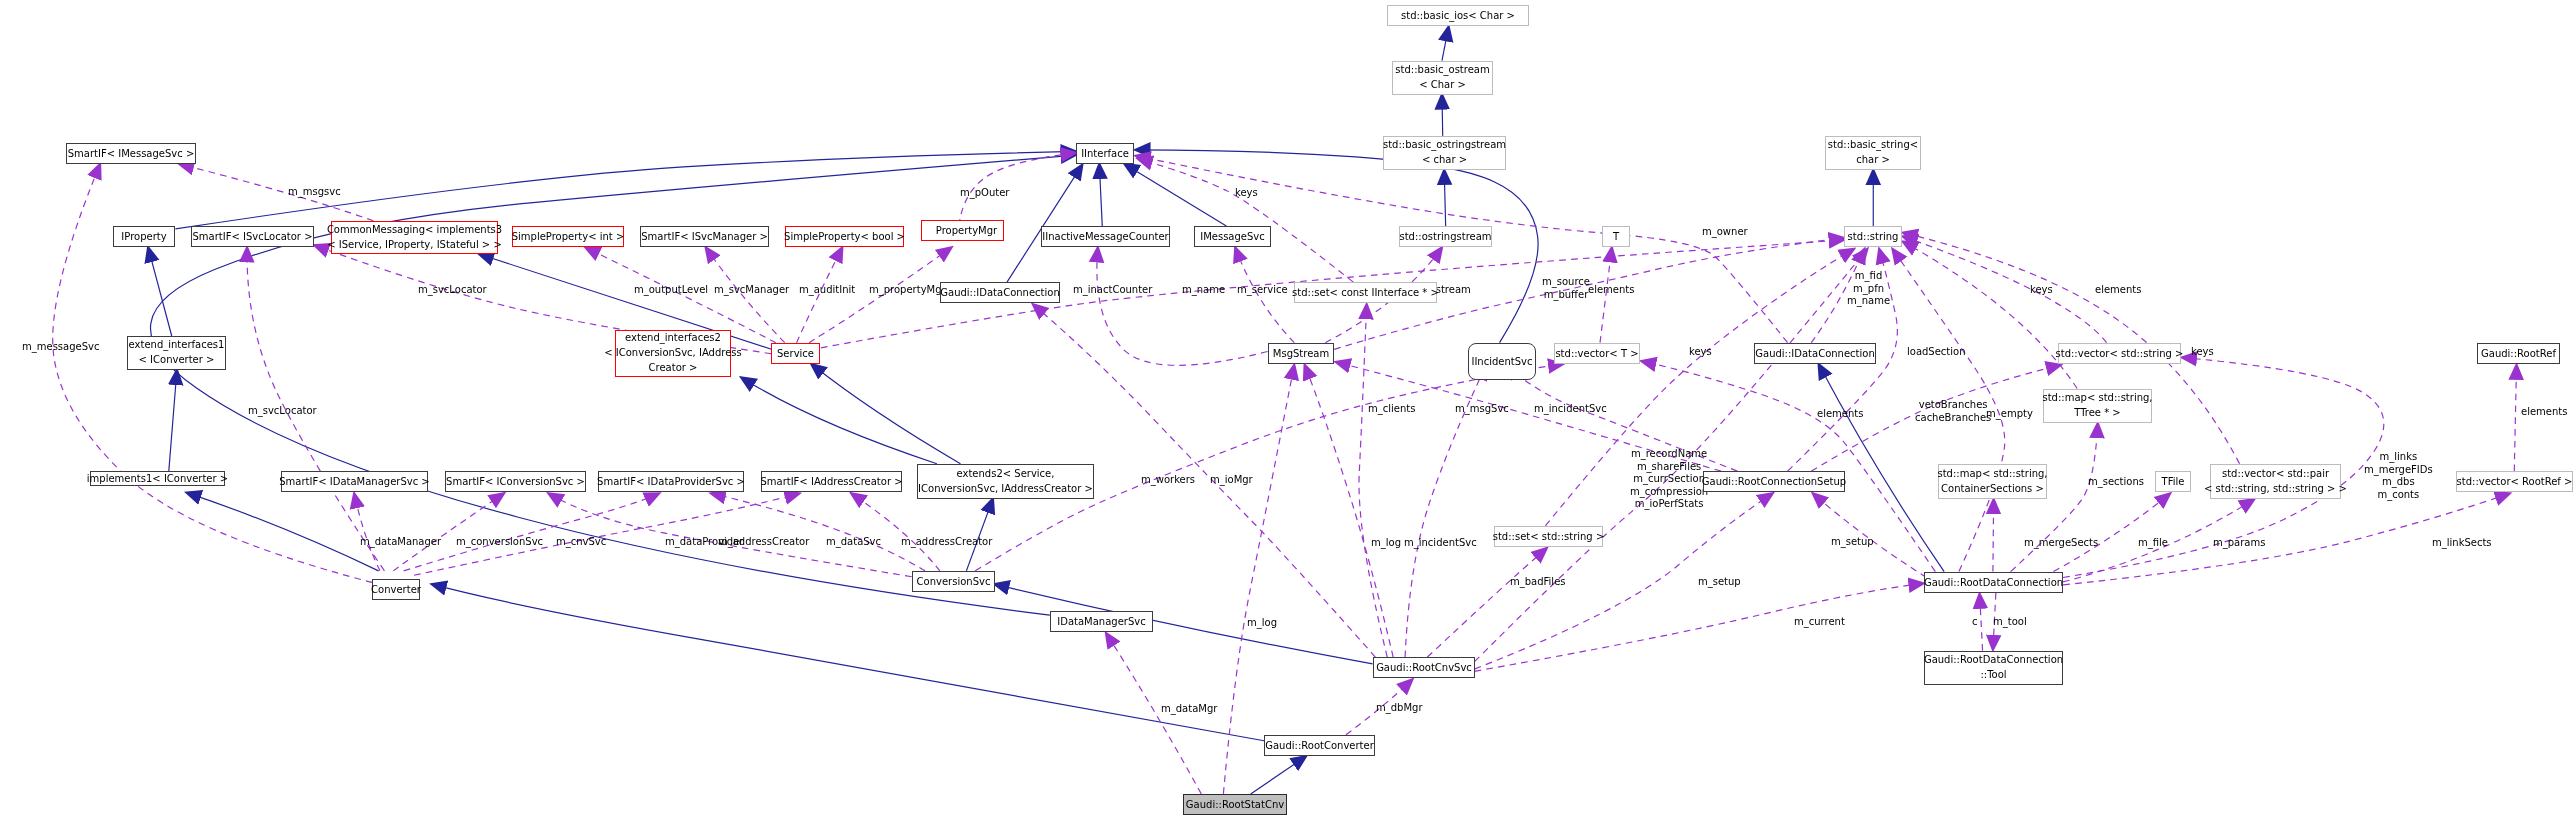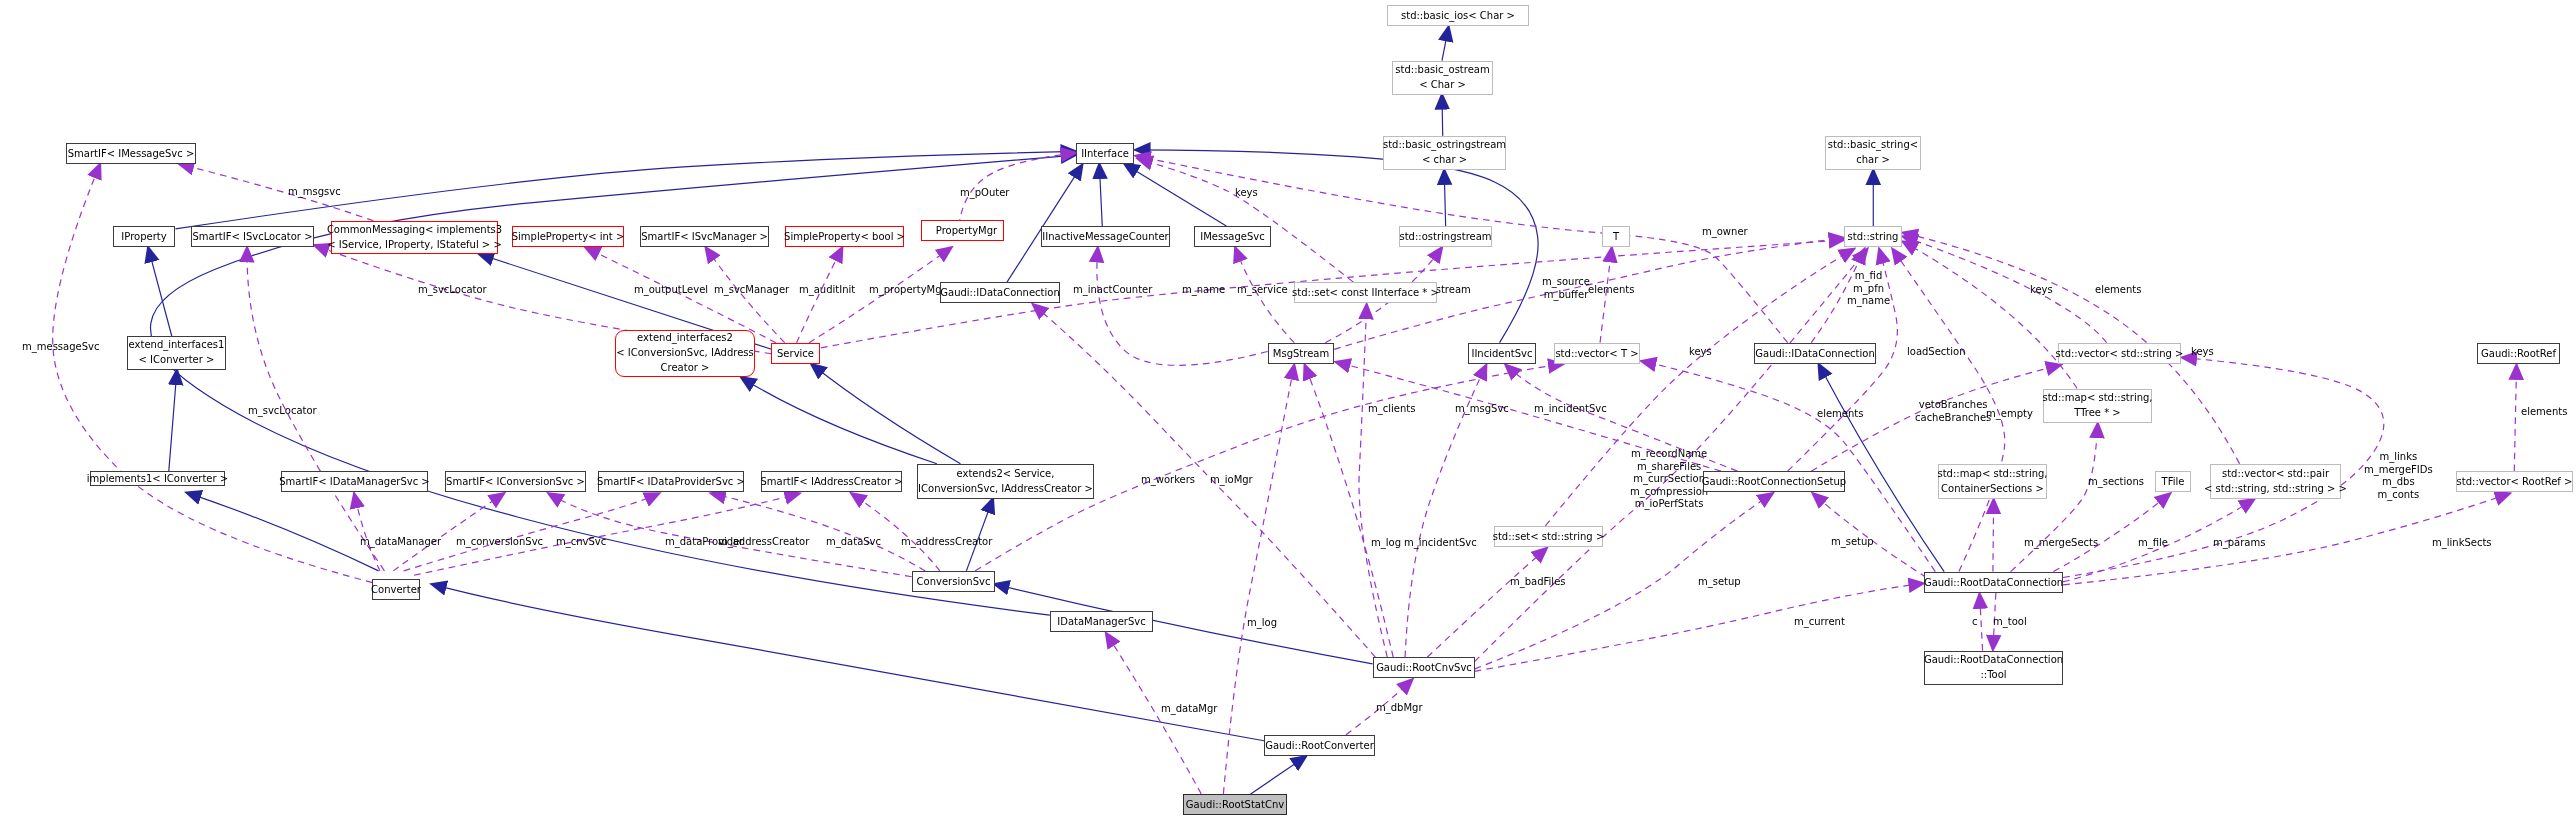--- a/index.html
+++ b/index.html
@@ -132,26 +132,26 @@
       <div class="node cls" style="left: 1041px; top: 226px; width: 129px; height: 21.4px;">IInactiveMessageCounter</div>
       <div class="node cls" style="left: 1194px; top: 226px; width: 77px; height: 21.4px;">IMessageSvc</div>
       <div class="node cls" style="left: 940px; top: 282px; width: 120px; height: 21.4px;">Gaudi::IDataConnection</div>
       <div class="node tpl" style="left: 1294px; top: 282px; width: 143px; height: 21.4px;">std::set&lt; const IInterface * &gt;</div>
       <div class="node tpl" style="left: 1602px; top: 226px; width: 28px; height: 21.4px;">T</div>
       <div class="node tpl" style="left: 1825px; top: 136px; width: 96px; height: 34px; line-height: 14.8px;">std::basic_string&lt;
 char &gt;</div>
       <div class="node tpl" style="left: 1844px; top: 226px; width: 58px; height: 21.4px;">std::string</div>
       <div class="node cls" style="left: 127px; top: 336px; width: 99px; height: 34px; line-height: 14.8px;">extend_interfaces1
 &lt; IConverter &gt;</div>
-      <div class="node red" style="left: 615px; top: 330px; width: 140px; height: 47px; line-height: 14.8px; border-radius: 9px;">extend_interfaces2
+      <div class="node red" style="left: 615px; top: 330px; width: 116px; height: 47px; line-height: 14.8px;">extend_interfaces2
 &lt; IConversionSvc, IAddress
 Creator &gt;</div>
       <div class="node red" style="left: 771px; top: 343px; width: 49px; height: 21.4px;">Service</div>
       <div class="node cls" style="left: 1268px; top: 343px; width: 66px; height: 21.4px;">MsgStream</div>
-      <div class="node cls" style="left: 1468px; top: 343px; width: 68px; height: 21px;">IIncidentSvc</div>
+      <div class="node cls" style="left: 1468px; top: 343px; width: 68px; height: 37px; border-radius: 8px;">IIncidentSvc</div>
       <div class="node tpl" style="left: 1554px; top: 343px; width: 86px; height: 21.4px;">std::vector&lt; T &gt;</div>
       <div class="node cls" style="left: 1754px; top: 343px; width: 122px; height: 21.4px;">Gaudi::IDataConnection</div>
       <div class="node tpl" style="left: 2058px; top: 343px; width: 123px; height: 21.4px;">std::vector&lt; std::string &gt;</div>
       <div class="node tpl" style="left: 2043px; top: 389px; width: 109px; height: 34px; line-height: 14.8px;">std::map&lt; std::string,
 TTree * &gt;</div>
       <div class="node cls" style="left: 2477px; top: 343px; width: 83px; height: 21.4px;">Gaudi::RootRef</div>
       <div class="node cls" style="left: 90px; top: 471px; width: 135px; height: 15px;">implements1&lt; IConverter &gt;</div>
       <div class="node cls" style="left: 281px; top: 471px; width: 147px; height: 21.4px;">SmartIF&lt; IDataManagerSvc &gt;</div>
       <div class="node cls" style="left: 445px; top: 471px; width: 141px; height: 21.4px;">SmartIF&lt; IConversionSvc &gt;</div>
       <div class="node cls" style="left: 598px; top: 471px; width: 146px; height: 21.4px;">SmartIF&lt; IDataProviderSvc &gt;</div>

